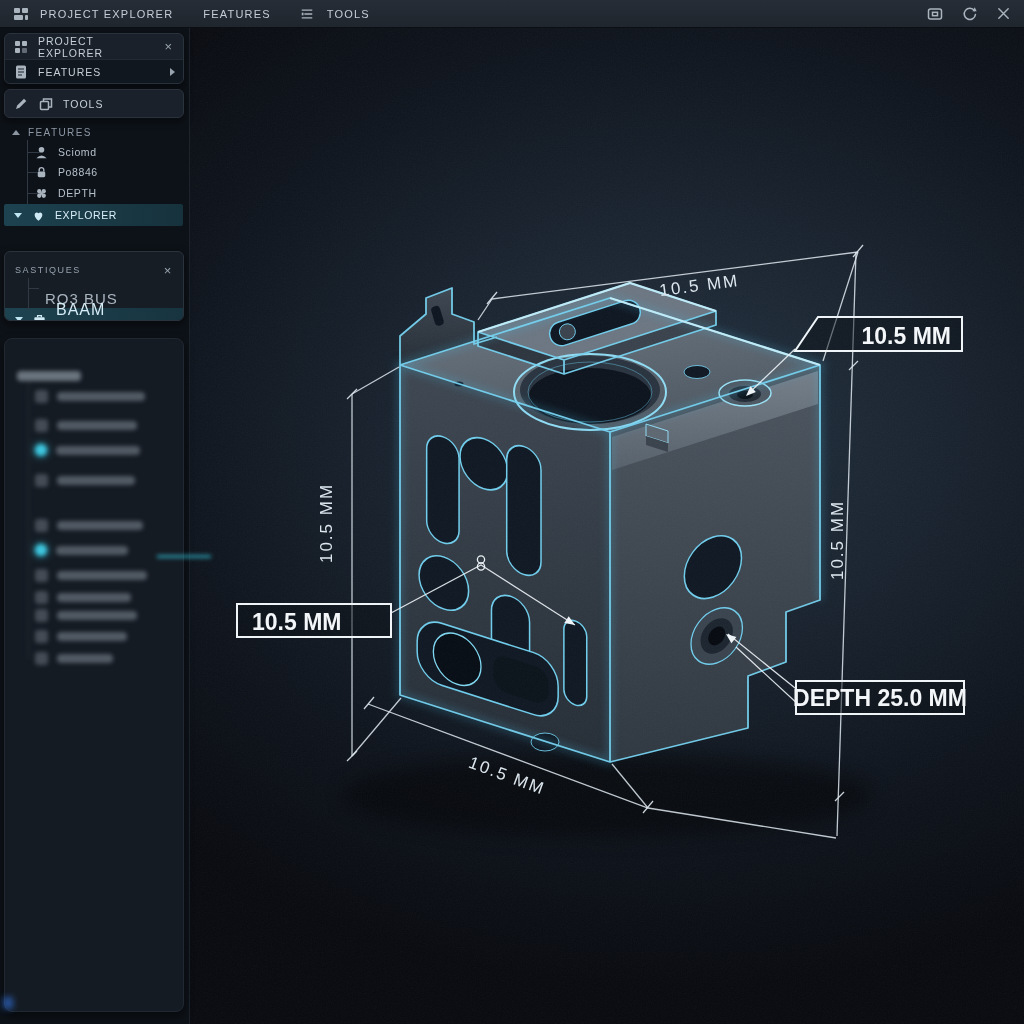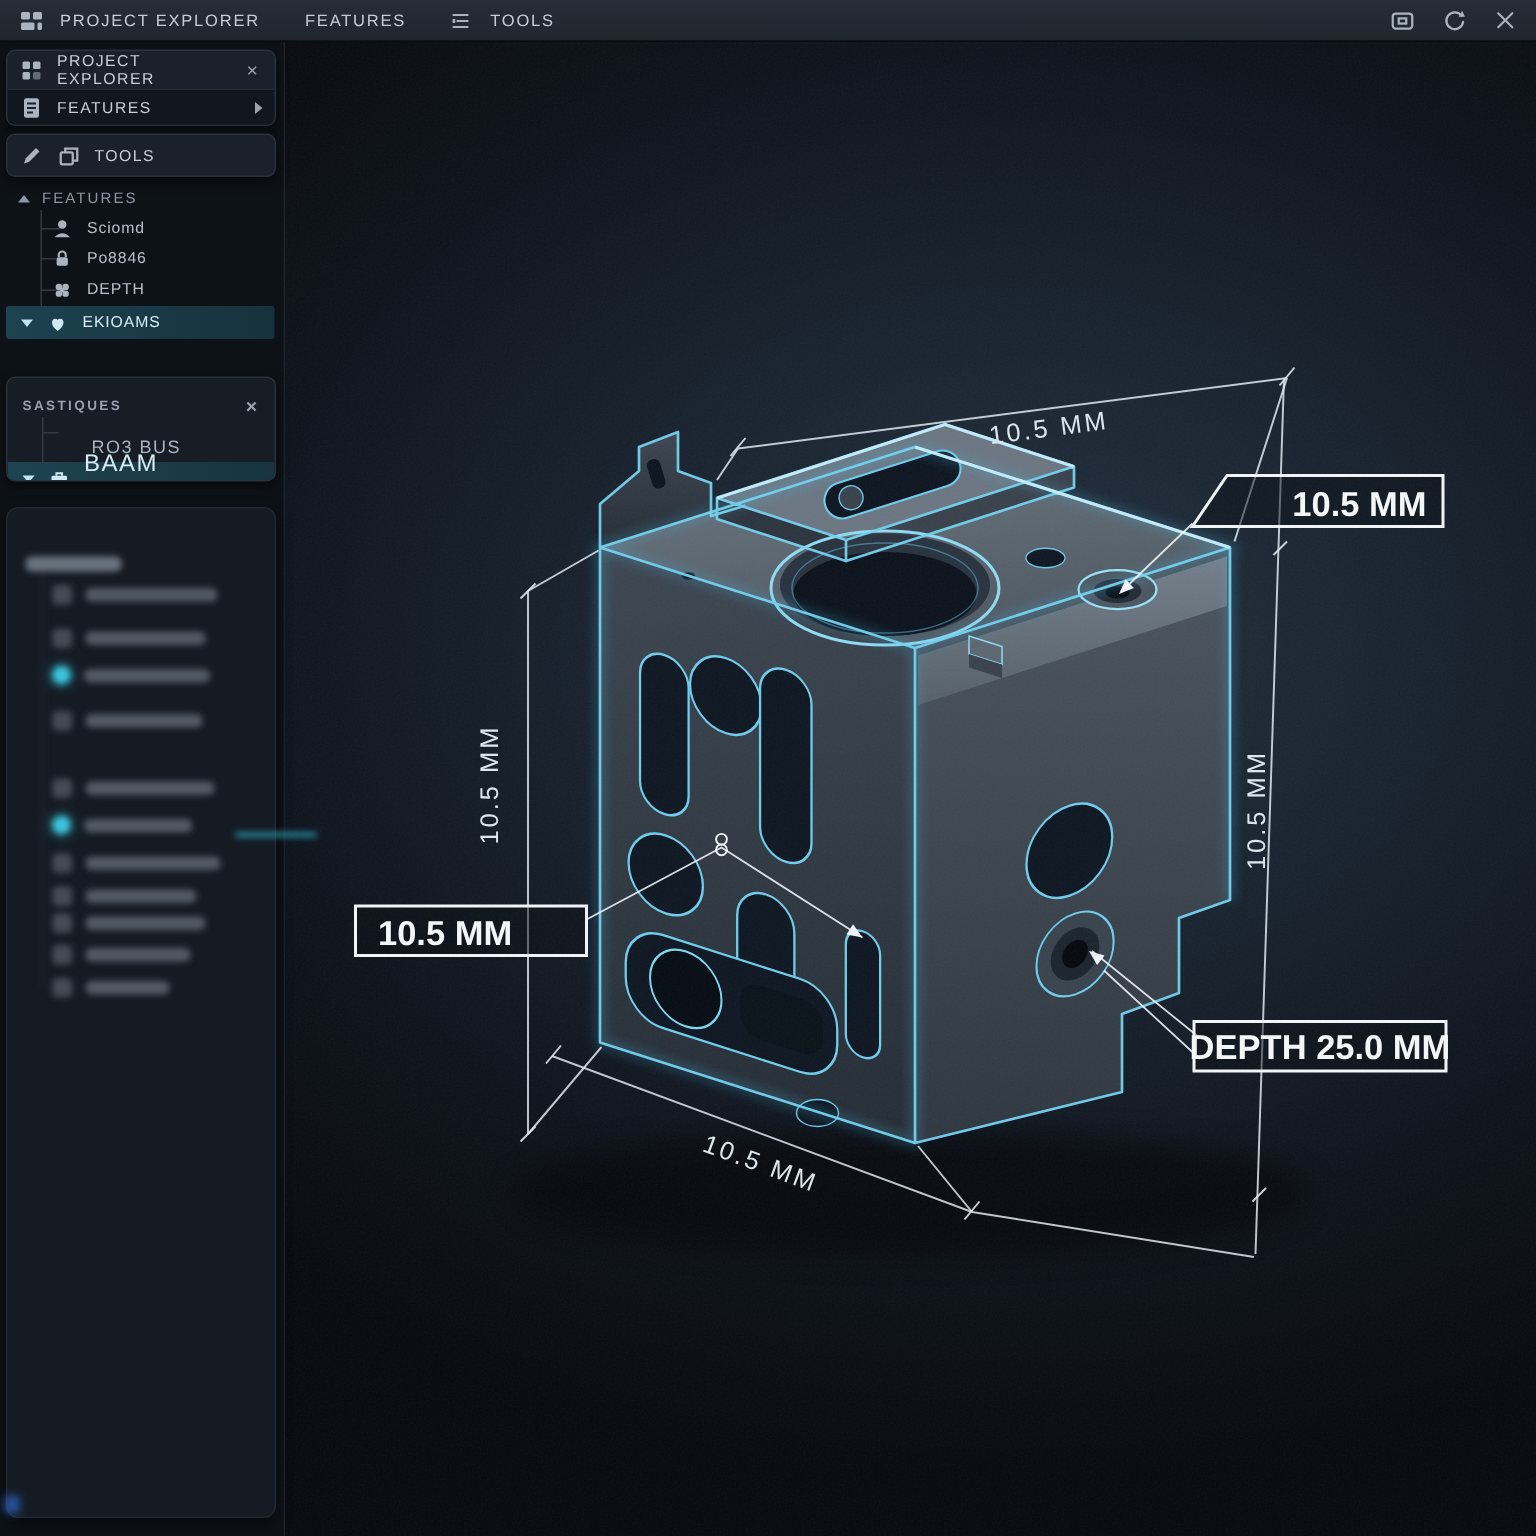--- a/index.html
+++ b/index.html
@@ -37,23 +37,23 @@
     gap:8px;color:#8d97a3;font-size:10px;letter-spacing:1.4px;}
   .titem{position:absolute;left:4px;right:6px;height:20px;display:flex;align-items:center;
     padding-left:30px;color:#b6c0ca;font-size:10.5px;letter-spacing:.6px;}
   .titem .picon{width:15px;height:15px;margin-right:9px;flex:none;display:inline-flex;}
   .titem.sel{background:linear-gradient(90deg,#1d4250,#16323d);height:22px;color:#d9eef8;
     border-radius:2px;padding-left:10px;}
   .titem.sel .caret-d{margin-right:9px;border-top-color:#bfe4f2;}
   .conn-v{position:absolute;width:1px;background:#313a44;}
   .conn-h{position:absolute;height:1px;width:13px;background:#313a44;left:27px;}
   .p2-head{display:flex;align-items:center;height:24px;padding:18px 10px;color:#97a1ad;
-    font-size:9px;letter-spacing:1.6px;text-transform:uppercase;font-weight:bold;}
-  .p2-item{display:flex;align-items:center;height:20px;padding-left:56px;color:#aab4bf;
-    font-size:12px;letter-spacing:1px;text-transform:uppercase;}
+    font-size:9px;letter-spacing:1.6px;text-transform:uppercase;}
+  .p2-item{display:flex;align-items:center;height:20px;padding-left:40px;color:#aab4bf;
+    font-size:15px;letter-spacing:1px;text-transform:uppercase;}
   .p2-item.sel{background:linear-gradient(90deg,#1e4350,#173440);height:22px;color:#d6ecf6;
     font-size:16px;padding-left:10px;}
   .p2-item.sel .picon{width:15px;height:15px;margin:0 9px;display:inline-flex;}
   .p2-item.sel .caret-d{border-top-color:#bfe4f2;}
 
   
   .blurpanel{position:absolute;left:4px;right:5px;top:310px;height:674px;background:#151b23;
     border:1px solid #212831;border-radius:8px;box-shadow:0 4px 10px rgba(0,0,0,.5);}
   .blurwrap{position:absolute;inset:0;filter:blur(2.3px);}
   .brow{position:absolute;left:30px;height:14px;display:flex;align-items:center;gap:9px;}
@@ -228,21 +228,21 @@
       </span>
     <span>DEPTH</span>
   </div>
   <div class="titem sel" style="top:176px;">
     <span class="caret-d"></span>
     <span class="picon">
       <svg viewBox="0 0 16 16">
           <path d="M8,13.5 C3,10 3,5.5 5.8,4.8 C7.2,4.5 8,5.6 8,5.6 C8,5.6 8.8,4.5 10.2,4.8 C13,5.5 13,10 8,13.5 Z" fill="#cfe9f4"></path>
         </svg>
       </span>
-    <span>EKIOAMS</span>
+    <span>EXPLORER</span>
   </div>
 
   <div class="panel" style="top:223px;height:70px;background:#161d25;">
     <div class="p2-head">
       <span>Sastiques</span>
       <span class="x" style="margin-left:auto;color:#9aa4af;font-size:13px;">×</span>
     </div>
     <div class="conn-v" style="left:23px;top:26px;height:32px;"></div>
     <div class="conn-h" style="left:23px;width:11px;top:36px;"></div>
     <div class="p2-item">

